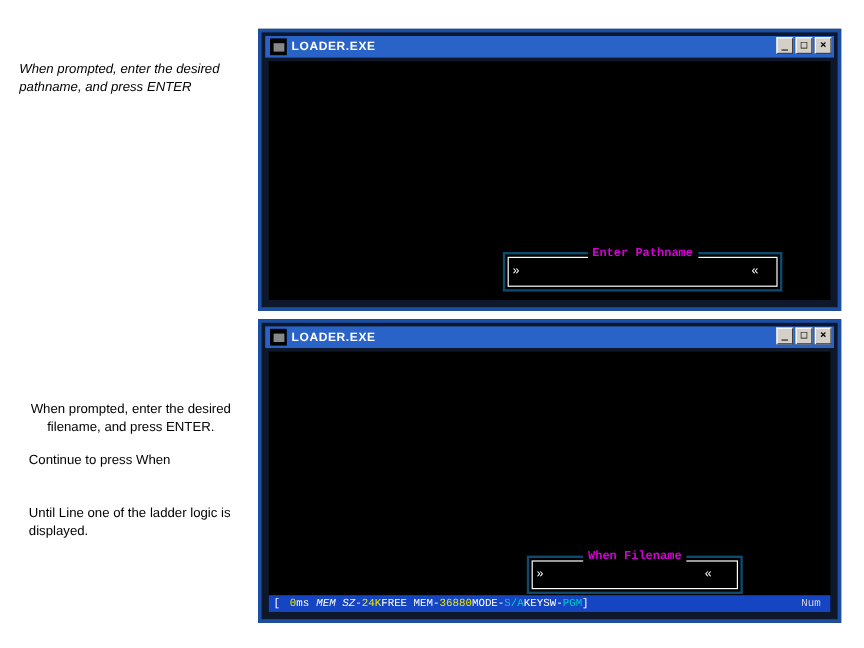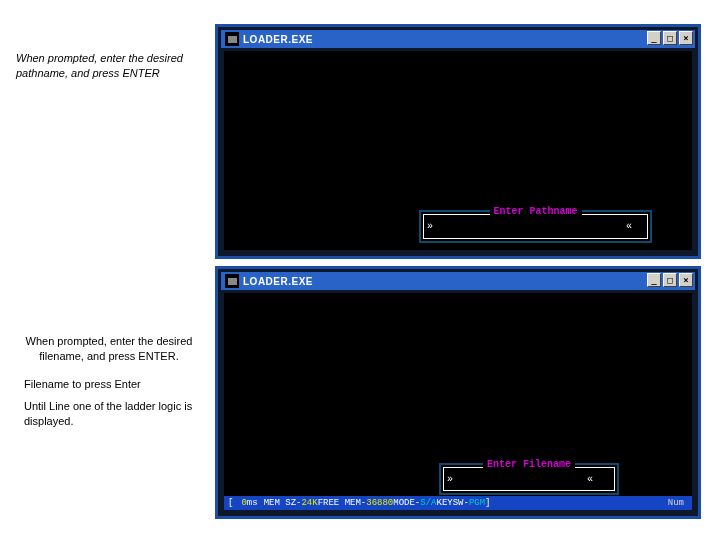--- a/index.html
+++ b/index.html
@@ -1,20 +1,20 @@
 <!DOCTYPE html>
 <html><head>
 <meta charset="utf-8">
 <style>
 body { margin: 0; width: 720px; height: 540px; background: #fff; font-family: Arial, sans-serif; font-size: 11px; color: #000; position: relative; }
 .caption { position: absolute; line-height: 1.35; }
 .cap1 { left: 16px; top: 51px; width: 180px; font-style: italic; }
 .cap2 { left: 24px; top: 334px; width: 170px; text-align: center; }
 .cap3 { left: 24px; top: 377px; width: 170px; }
-.cap4 { left: 24px; top: 399px; width: 190px; }
+.cap4 { left: 24px; top: 421px; width: 190px; }
 .win { position: absolute; background: #0f172a; border: 3px solid #1a4fa5; box-sizing: border-box; }
 .win1 { left: 215px; top: 24px; width: 486px; height: 235px; }
 .win2 { left: 215px; top: 266px; width: 486px; height: 253px; }
 .titlebar { position: absolute; left: 3px; top: 3px; right: 3px; height: 18px; background: #2a63c8; display: flex; align-items: center; }
 .app-icon { width: 14px; height: 14px; margin: 0 4px; background: #000; display: flex; align-items: center; justify-content: center; }
 .app-icon-inner { width: 9px; height: 7px; background: #888; }
 .title-text { color: #fff; font-weight: bold; font-size: 10px; letter-spacing: 0.5px; }
 .winbtns { position: absolute; right: 2px; top: 1px; display: flex; gap: 2px; }
 .winbtn { width: 14px; height: 14px; background: #d4d0c8; border: 1px solid #fff; border-right-color: #404040; border-bottom-color: #404040; box-sizing: border-box; display: flex; align-items: center; justify-content: center; font-size: 9px; font-family: monospace; font-weight: bold; cursor: pointer; }
 .term { position: absolute; left: 6px; right: 6px; top: 24px; bottom: 6px; background: #000; }
@@ -30,21 +30,21 @@
 .statusbar .num { position: absolute; right: 8px; color: #d4d4d4; margin-left: 48px; }
 .yel { color: #e8e800; }
 .cyan { color: #0cc; }
 .white { color: #fff; }
 </style>
 </head>
 <body>
 
 <div class="caption cap1">When prompted, enter the desired pathname, and press ENTER</div>
 <div class="caption cap2">When prompted, enter the desired filename, and press ENTER.</div>
-<div class="caption cap3">Filename to press Enter</div>
+<div class="caption cap3">Continue to press When</div>
 <div class="caption cap4">Until Line one of the ladder logic is displayed.</div>
 
 <div class="win win1">
   <div class="titlebar">
     <span class="app-icon">
         <span class="app-icon-inner"></span>
       </span>
     <span class="title-text">LOADER.EXE</span>
     <div class="winbtns">
       <div class="winbtn">_</div>
@@ -73,32 +73,32 @@
     <span class="title-text">LOADER.EXE</span>
     <div class="winbtns">
       <div class="winbtn">_</div>
       <div class="winbtn">□</div>
       <div class="winbtn">×</div>
     </div>
   </div>
   <div class="term">
     <div class="promptbox" style="left:215px; top:154px; width:180px; height:32px;">
       <div class="promptbox-inner"></div>
-      <div class="prompt-title">Enter Filename</div>
+      <div class="prompt-title">When Filename</div>
       <div class="prompt-row">
         <span class="quote-l">»</span>
         <span class="entry" style="width:100px;"></span>
         <span class="quote-r" style="margin-left:30px;">«</span>
       </div>
     </div>
     <div class="statusbar">
       <span class="white">[</span>
       <span class="yel" style="margin-left:8px;">0</span>
       <span class="white"> ms</span>
-      <span class="white" style="margin-left:6px;">MEM SZ-</span>
+      <span class="white" style="margin-left:6px;font-style:italic;">MEM SZ-</span>
       <span class="yel"> 24K</span>
       <span class="white"> FREE MEM-</span>
       <span class="yel"> 36880</span>
       <span class="white"> MODE-</span>
       <span class="cyan">S/A</span>
       <span class="white"> KEYSW-</span>
       <span class="cyan">PGM</span>
       <span class="white">]</span>
       <span class="num">Num</span>
     </div>

